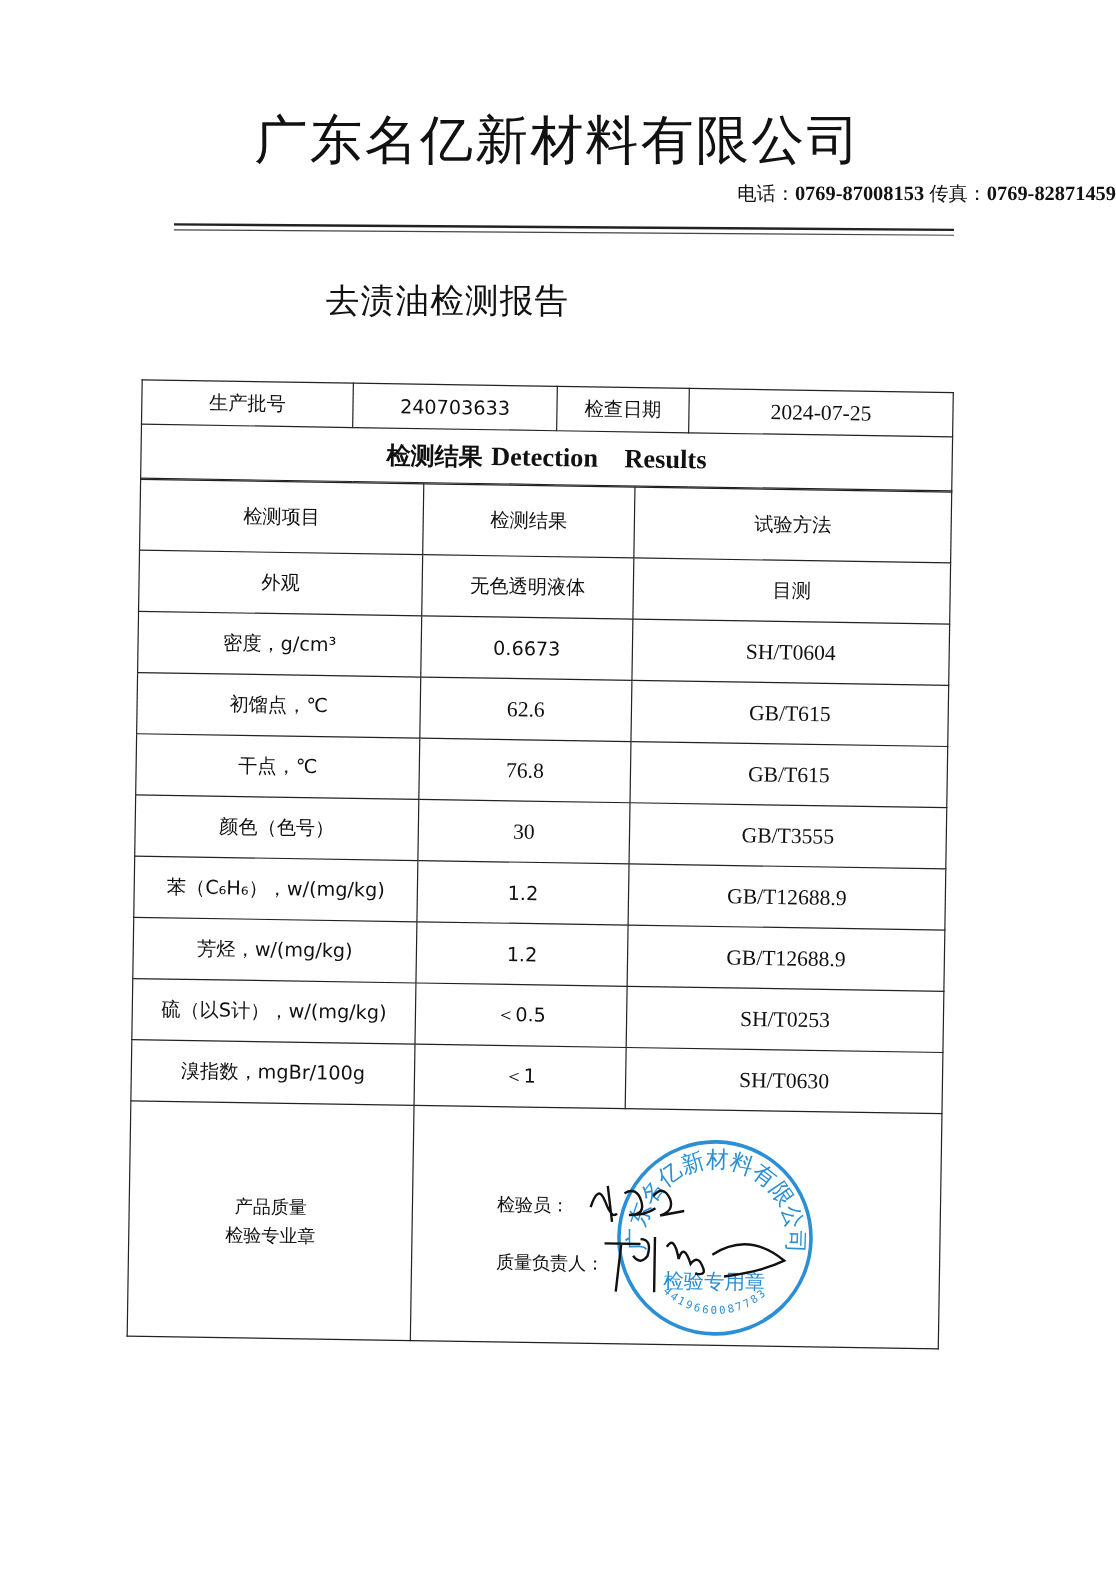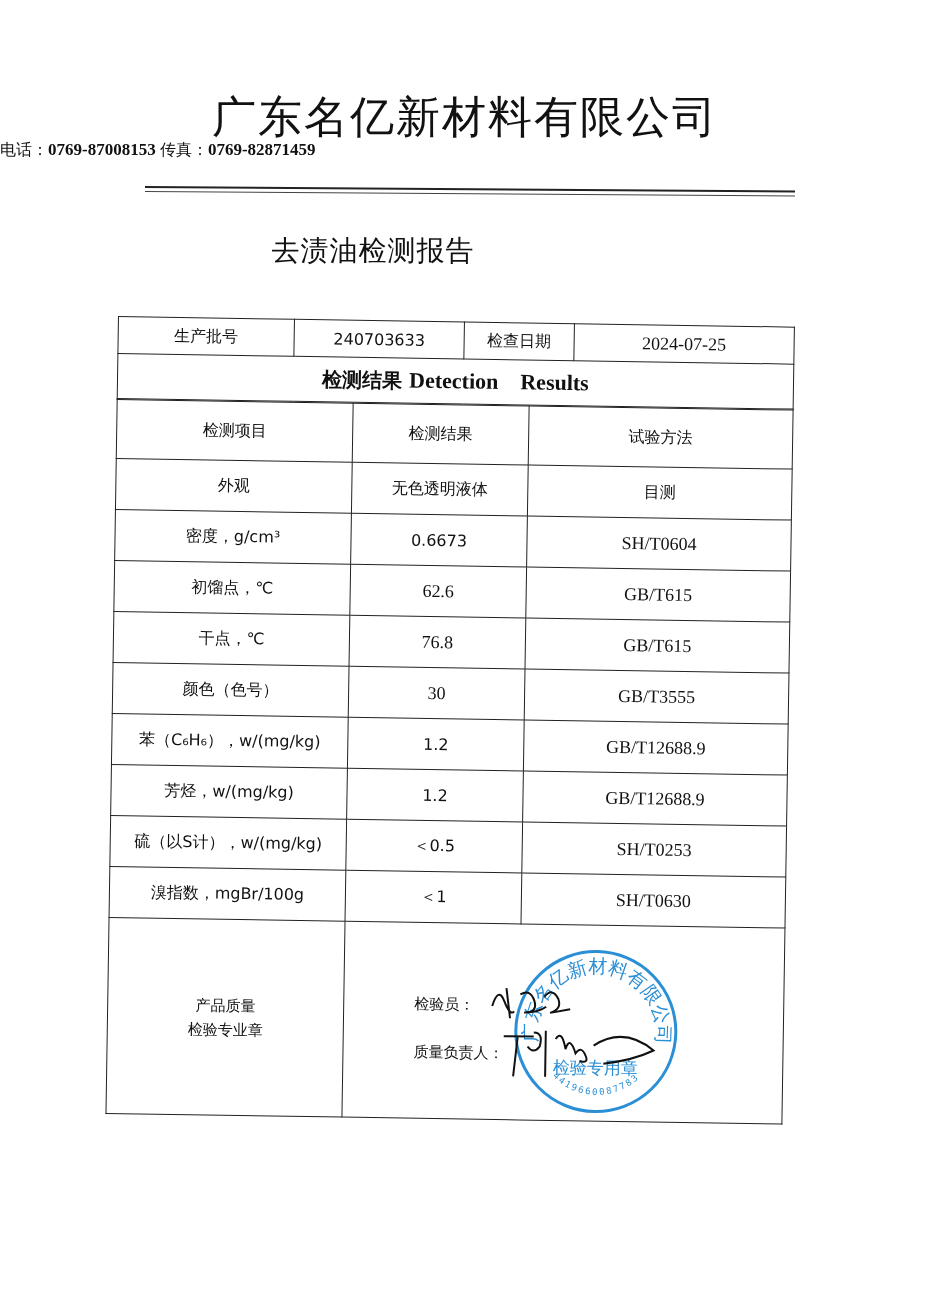--- a/index.html
+++ b/index.html
@@ -1,21 +1,21 @@
 <!DOCTYPE html>
 <html><head>
 <meta charset="utf-8">
 <style>
   html, body { margin:0; padding:0; background:#ffffff; }
   body { width:930px; height:1314px; position:relative; overflow:hidden;
          font-family:"DejaVu Serif","Liberation Serif",serif; color:#111; }
   .company { position:absolute; left:0; width:930px; top:88px; text-align:center;
              font-size:44px; letter-spacing:2px; font-weight:normal; color:#111;
              font-family:"DejaVu Sans","Liberation Sans",sans-serif; }
-  .contact { position:absolute; left:0; width:930px; top:140px; text-align:left;
+  .contact { position:absolute; left:0; width:930px; top:152px; text-align:right;
              font-size:17px; font-weight:bold; font-family:"Liberation Serif",serif; }
   .contact .lbl { font-weight:normal; font-family:"DejaVu Sans",sans-serif; font-size:16px; }
   .rule { position:absolute; left:145px; width:650px; top:186px; height:0;
           border-top:2px solid #222; transform:rotate(0.4deg); transform-origin:left; }
   .rule2 { position:absolute; left:145px; width:650px; top:191px; height:0;
           border-top:1px solid #444; transform:rotate(0.4deg); transform-origin:left; }
   .title { position:absolute; left:0; width:746px; top:232px; text-align:center;
            font-size:28px; font-family:"DejaVu Sans",sans-serif; letter-spacing:1px; }
   .sheet { position:absolute; left:118px; top:316px; width:676px;
            transform:rotate(0.9deg); transform-origin:top left; }

